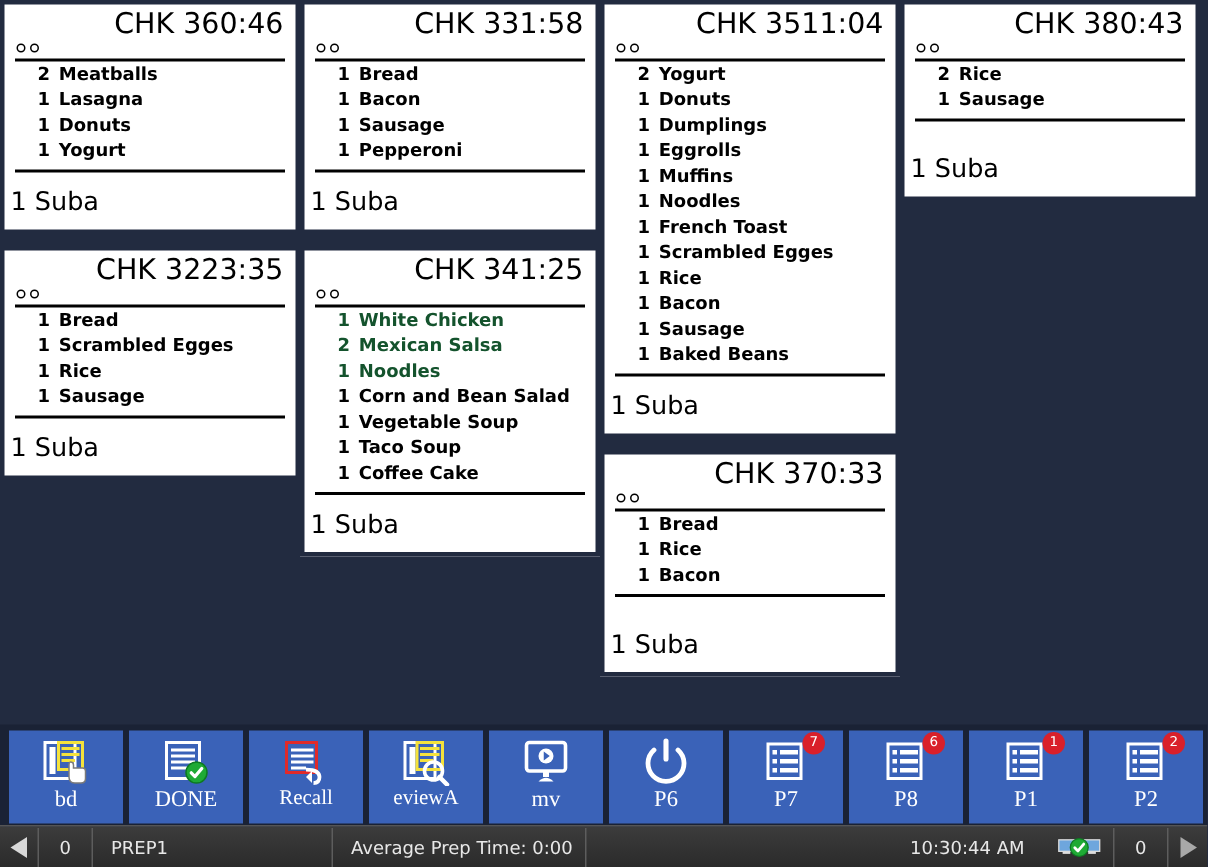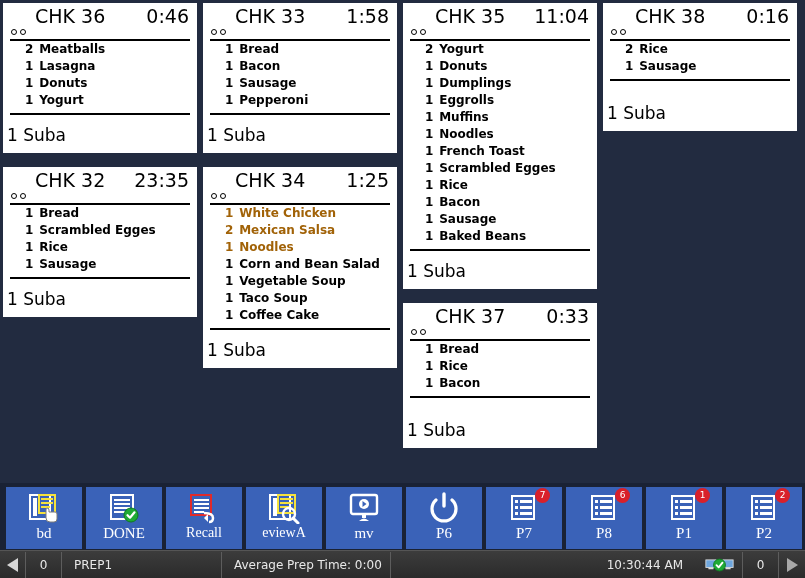--- a/index.html
+++ b/index.html
@@ -22,26 +22,25 @@
   .ticket{
     background:#ffffff;
     border:3px solid #222b40;
     box-sizing:border-box;
     width:200px;
     margin:0 0 8px 0;
     padding:0;
     color:#000;
   }
   .tk-head{
-    display:flex;justify-content:space-between;align-items:baseline;
+    display:flex;justify-content:flex-end;align-items:baseline;
     padding:2px 8px 0 8px;
     font-size:19px;
     font-family:"DejaVu Sans", sans-serif;
     letter-spacing:0px;
-    margin-left:24px;
   }
   .tk-chk{white-space:nowrap;}
   .tk-time{white-space:nowrap;}
   .tk-dots{
     padding:0 8px 2px 8px;
     height:10px;
     display:flex;align-items:center;gap:3px;
   }
   .dot{
     width:6px;height:6px;border:1px solid #000;border-radius:50%;
@@ -50,21 +49,21 @@
   .rule{height:0;border-top:2px solid #000;margin:0 7px;}
   .tk-items{padding:0 0 4px 0;}
   .itm{
     font-size:12px;font-weight:bold;
     padding:1px 0 1px 22px;
     line-height:15px;
     white-space:nowrap;
     font-family:"DejaVu Sans", sans-serif;
   }
   .itm .qty{display:inline-block;min-width:10px;}
-  .itm.hl{color:#a16207;}
+  .itm.hl{color:#14532d;}
   .tk-foot{
     font-size:17px;
     padding:10px 0 6px 4px;
     min-height:22px;
     white-space:nowrap;
   }
   .tk-foot.tall{padding-top:22px;}
 
   
   .toolbar{
@@ -260,21 +259,21 @@
             <div class="itm"><span class="qty">1</span><span> Bacon</span></div>
           </div>
           <div class="rule"></div>
           <div class="tk-foot tall">1 Suba</div>
         </div>
       </div>
       <div class="col col-3">
         <div class="ticket">
           <div class="tk-head">
             <span class="tk-chk">CHK 38</span>
-            <span class="tk-time">0:16</span>
+            <span class="tk-time">0:43</span>
           </div>
           <div class="tk-dots">
             <span class="dot"></span>
             <span class="dot"></span>
           </div>
           <div class="rule"></div>
           <div class="tk-items">
             <div class="itm"><span class="qty">2</span><span> Rice</span></div>
             <div class="itm"><span class="qty">1</span><span> Sausage</span></div>
           </div>

